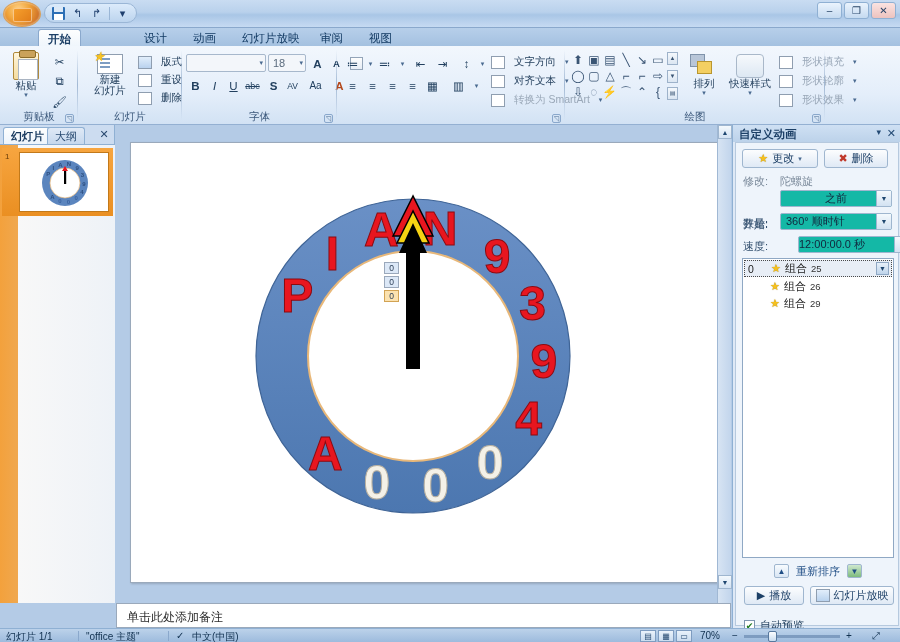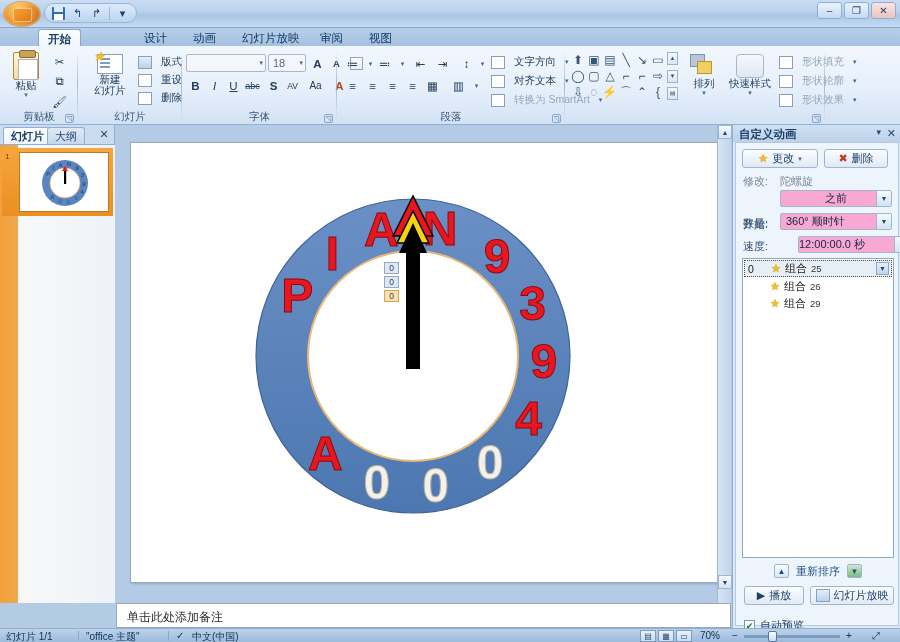--- a/index.html
+++ b/index.html
@@ -159,21 +159,21 @@
     background:linear-gradient(#cfe0f3,#bcd2ea); }
   .tp-title{ position:absolute; left:6px; top:2px; font-size:11.5px; font-weight:bold; color:#1c3f66;}
   .tp-x{ position:absolute; right:5px; top:2px; font-size:11px; color:#234a74; cursor:default;}
   .tp-v{ position:absolute; right:20px; top:2px; font-size:9px; color:#234a74; cursor:default;}
   .tp-body{ position:absolute; left:2px; top:17px; width:164px; height:484px; background:#eef4fb;
     border:1px solid #b6c9de;}
   .tpbtn{ position:absolute; height:19px; border:1px solid #9fb6cf; border-radius:3px;
     background:linear-gradient(#fcfdfe,#dfe9f5);
     display:flex; align-items:center; gap:4px; padding:0 4px; font-size:11px; color:#1c3f66; cursor:default;}
   .tplabel{ position:absolute; font-size:11px; color:#33506f;}
-  .tpsel{ position:absolute; height:17px; border:1px solid #9fb6cf; background:#f9a8d4; border-radius:2px;
+  .tpsel{ position:absolute; height:17px; border:1px solid #9fb6cf; background:#14b8a6; border-radius:2px;
     display:flex; justify-content:center; font-size:11px; color:#11263d;}
   .tpsel .arrow{ position:absolute; right:0; top:0; width:15px; height:15px;
     background:linear-gradient(#f4f9fd,#d3e2f2); border-left:1px solid #9fb6cf;
     display:flex;align-items:center;justify-content:center;font-size:7px;color:#1f4770;}
   .anilist{ position:absolute; left:6px; top:115px; width:152px; height:300px; background:#fff;
     border:1px solid #8fa8c4;}
   .anirow{ position:relative; height:17px; display:flex; align-items:center; gap:4px; font-size:11px; color:#1a1a1a;}
   .anirow.sel{ border:1px dotted #4a4a4a; background:#e8eef6; }
   .aninum{ width:22px; text-align:left; padding-left:3px; font-size:10.5px;}
   .anistar{ color:#f5c01f; font-size:11px; text-shadow:0 0 1px #8a6a00;}
@@ -362,21 +362,20 @@
         <span class="mini"></span>
         <span class="sl">对齐文本</span>
         <span class="caret">▾</span>
       </div>
       <div class="smbtn dis" style="left:152px; top:46px;">
         <span class="mini"></span>
         <span class="sl">转换为 SmartArt</span>
         <span class="caret">▾</span>
       </div>
 
-      <div class="glabel">段落</div>
       <div class="dlg">◹</div>
       <div class="gdiv"></div>
     </div>
 
     <div class="rgroup" style="left:565px; width:260px;">
       <div class="shapegrid" id="shapegrid" style="left:5px; top:6px;">
           <div class="shapecell">⬆</div>
           <div class="shapecell">▣</div>
           <div class="shapecell">▤</div>
           <div class="shapecell">╲</div>
@@ -424,20 +423,21 @@
         <span class="mini"></span>
         <span class="sl">形状轮廓</span>
         <span class="caret">▾</span>
       </div>
       <div class="smbtn dis" style="left:212px; top:46px;">
         <span class="mini"></span>
         <span class="sl">形状效果</span>
         <span class="caret">▾</span>
       </div>
 
+      <div class="glabel">绘图</div>
       <div class="dlg">◹</div>
       <div class="gdiv"></div>
     </div>
 
   </div>
 
   <div class="workarea">
 
     <div class="leftpane">
       <div class="lp-tabs">

